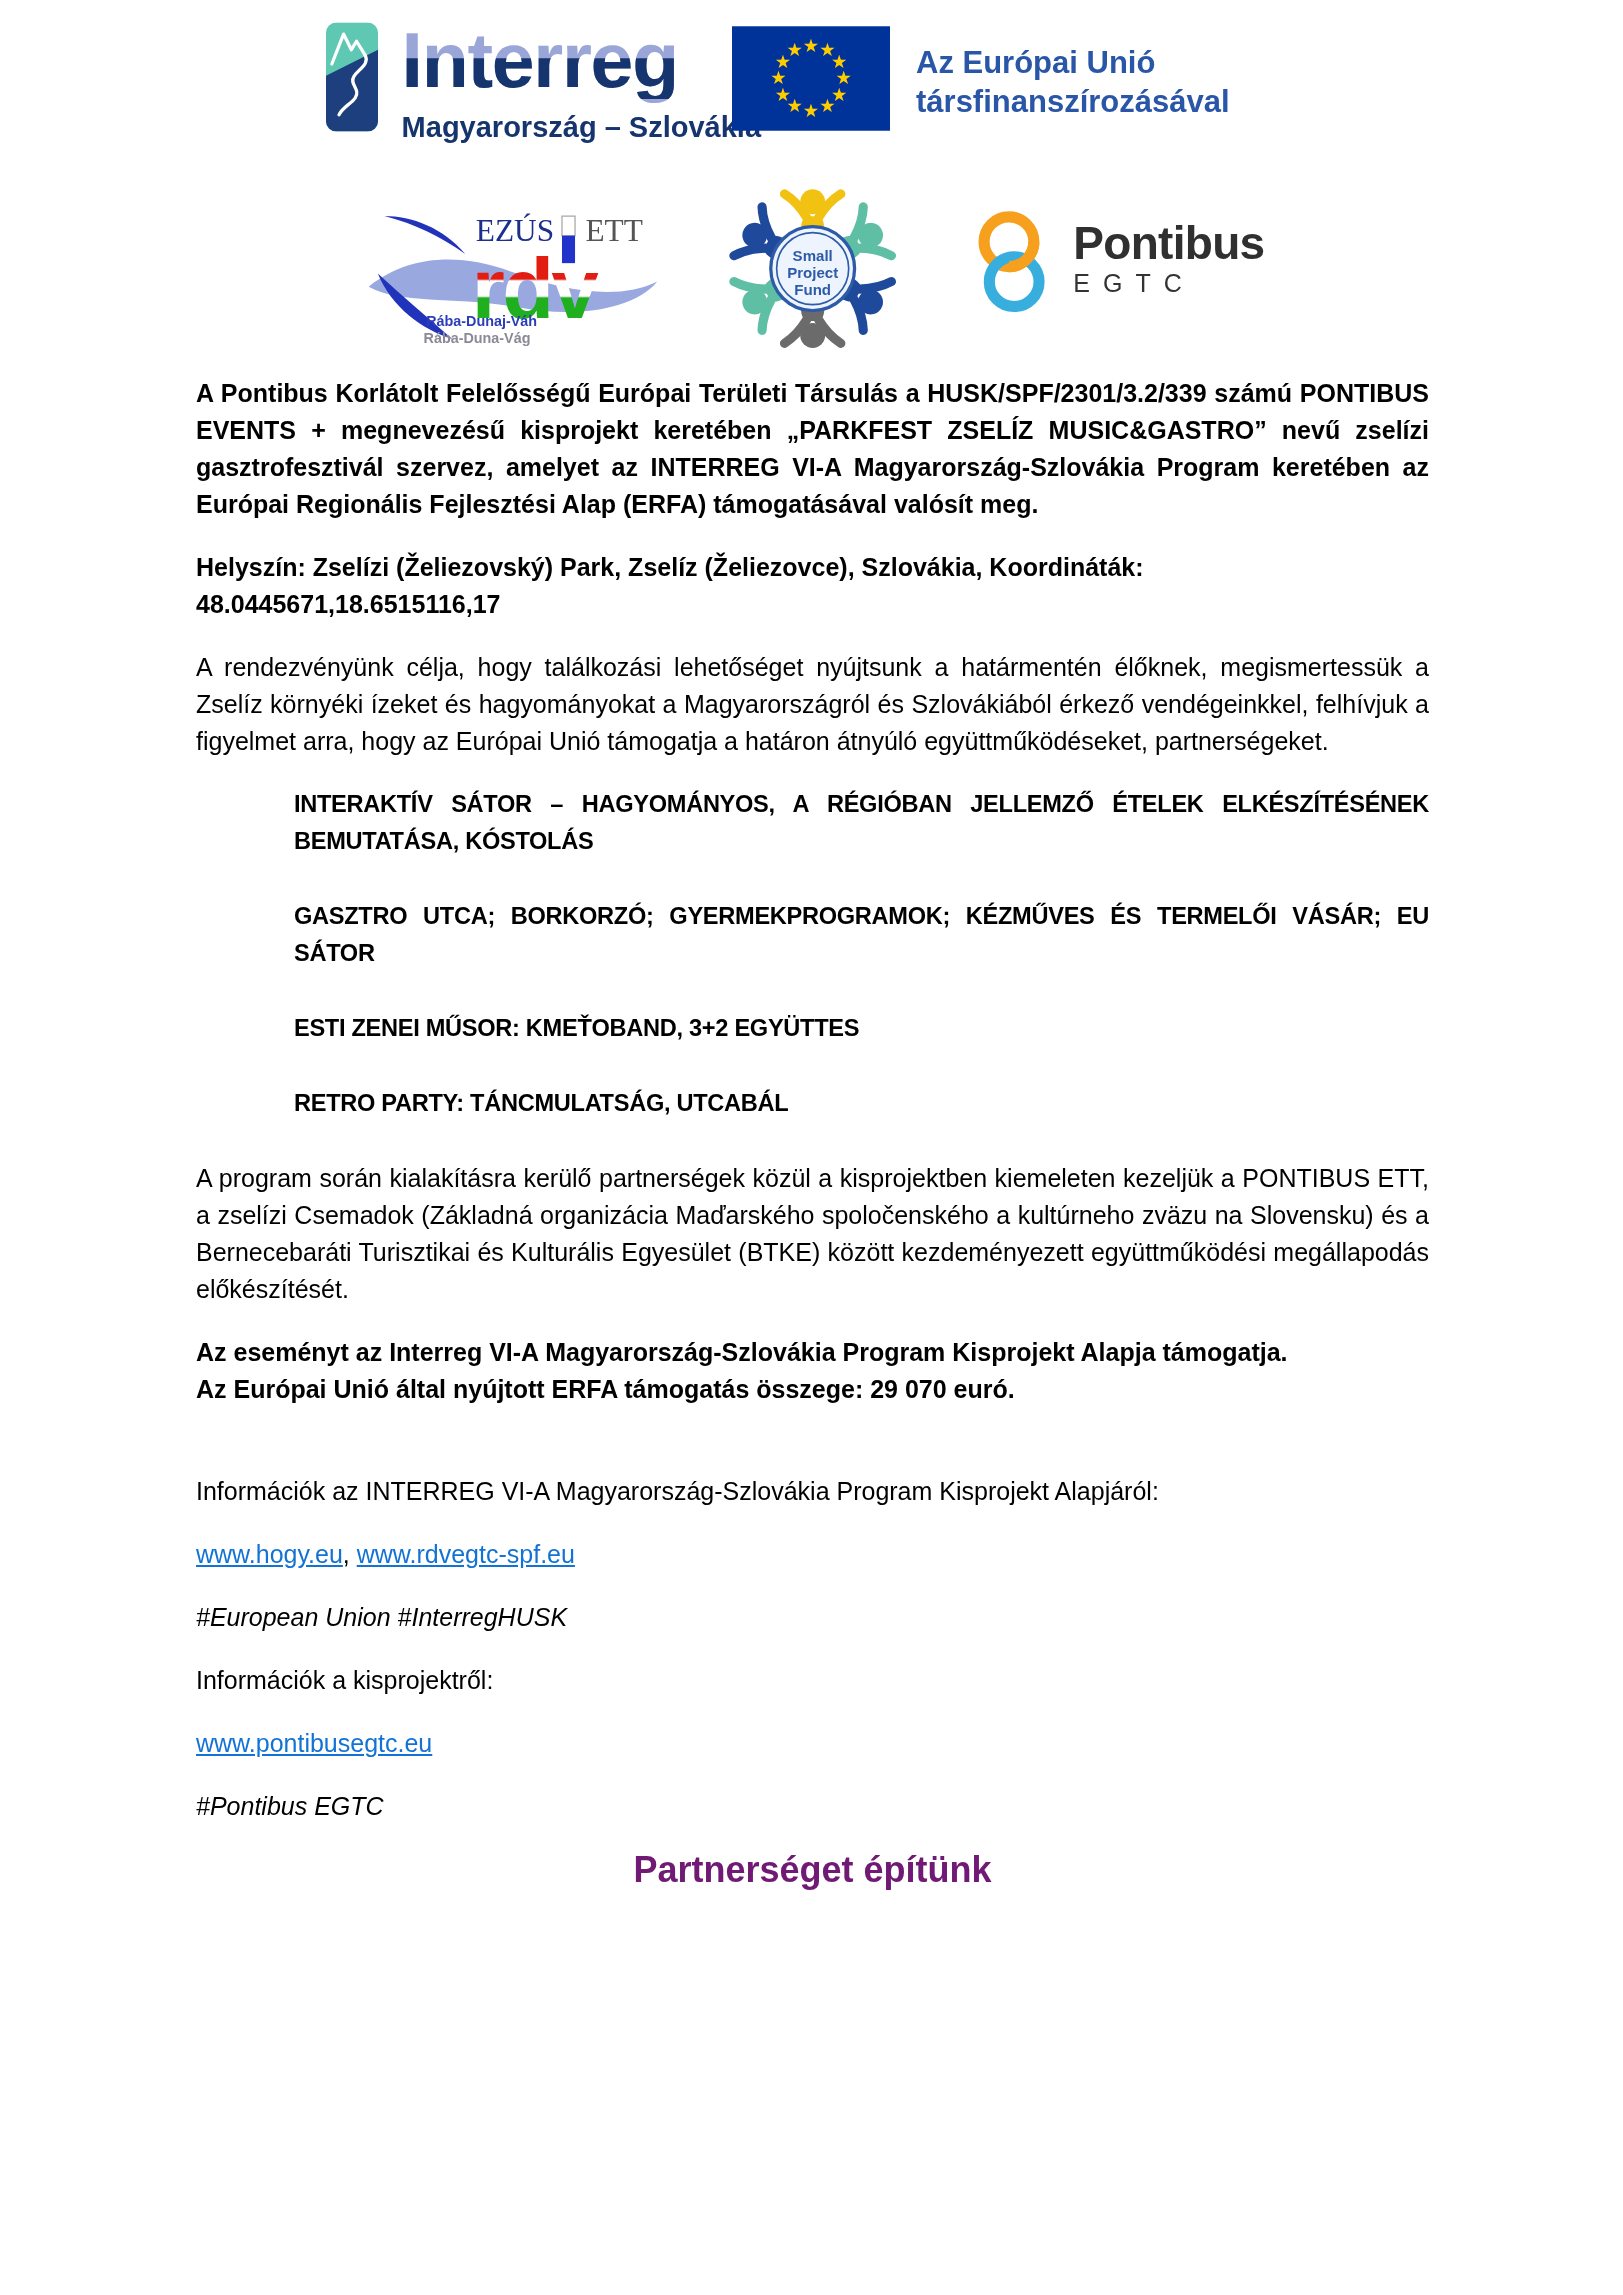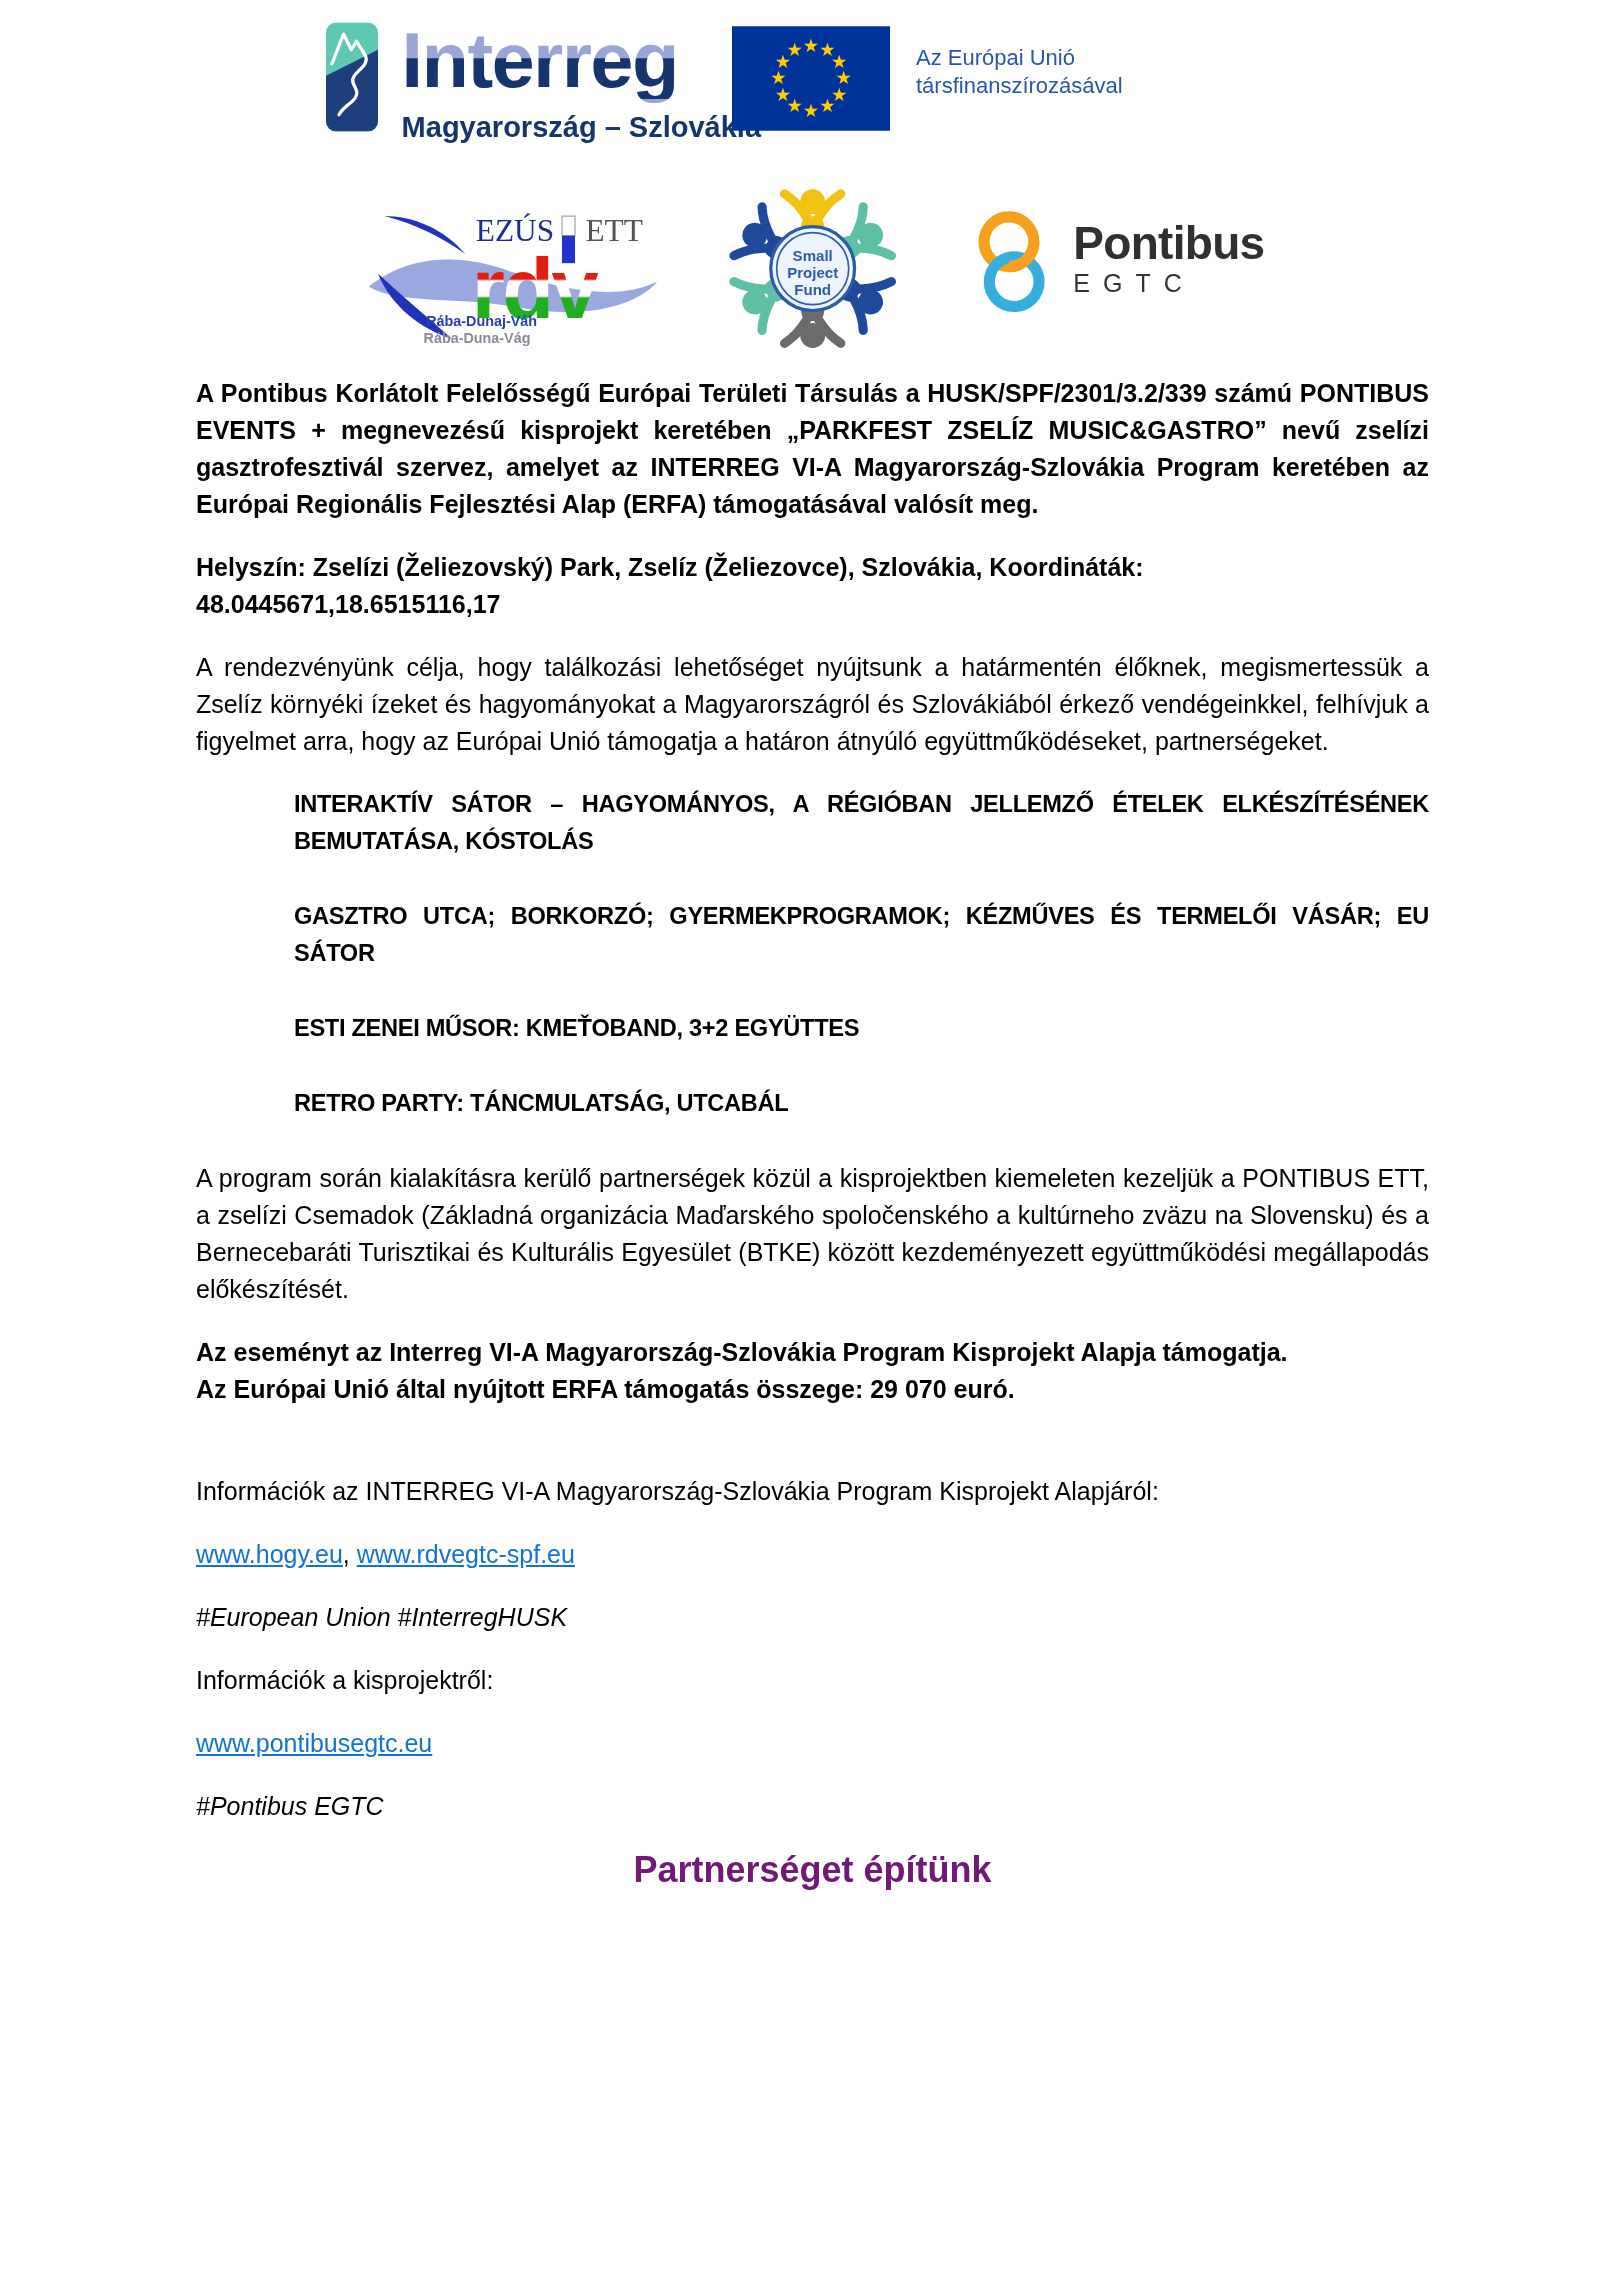--- a/index.html
+++ b/index.html
@@ -15,21 +15,21 @@
   
   .header{position:relative;height:366px;}
   .interreg-block{position:absolute;left:326px;top:22px;display:flex;align-items:flex-start;}
   .interreg-badge{display:block;}
   .interreg-textcol{margin-left:23.6px;}
   .interreg-word{position:relative;font-size:77px;font-weight:bold;letter-spacing:-1.3px;line-height:1;color:#9aa6d8;}
   .interreg-word .dark{position:absolute;left:0;top:0;color:#16356f;clip-path:inset(47% 0 0 0);}
   .interreg-sub{margin-top:11.8px;font-size:29px;font-weight:bold;color:#16356f;}
   .eu-block{position:absolute;left:732px;top:26px;display:flex;align-items:flex-start;}
   .eu-flag{display:block;}
-  .eu-text{margin-left:26px;margin-top:18.3px;font-size:22px;font-weight:normal;color:#2a56a8;line-height:1.25;}
+  .eu-text{margin-left:26px;margin-top:18.3px;font-size:31px;font-weight:bold;color:#2a56a8;line-height:1.25;}
   .rdv-block{position:absolute;left:366px;top:190px;}
   .spf-block{position:absolute;left:700px;top:169px;}
   .pontibus-block{position:absolute;left:976px;top:211px;display:flex;align-items:flex-start;}
   .pontibus-text{margin-left:18.3px;margin-top:9.2px;}
   .pontibus-name{font-size:46px;font-weight:bold;color:#303030;letter-spacing:-0.7px;line-height:1;}
   .pontibus-sub{margin-top:5.2px;font-size:25px;color:#333333;letter-spacing:13px;line-height:1;}
   
   .content{padding:9.2px 194px 0 196px;font-size:25px;line-height:37px;}
   .content p{margin:0 0 26px 0;}
   .just{text-align:justify;}

